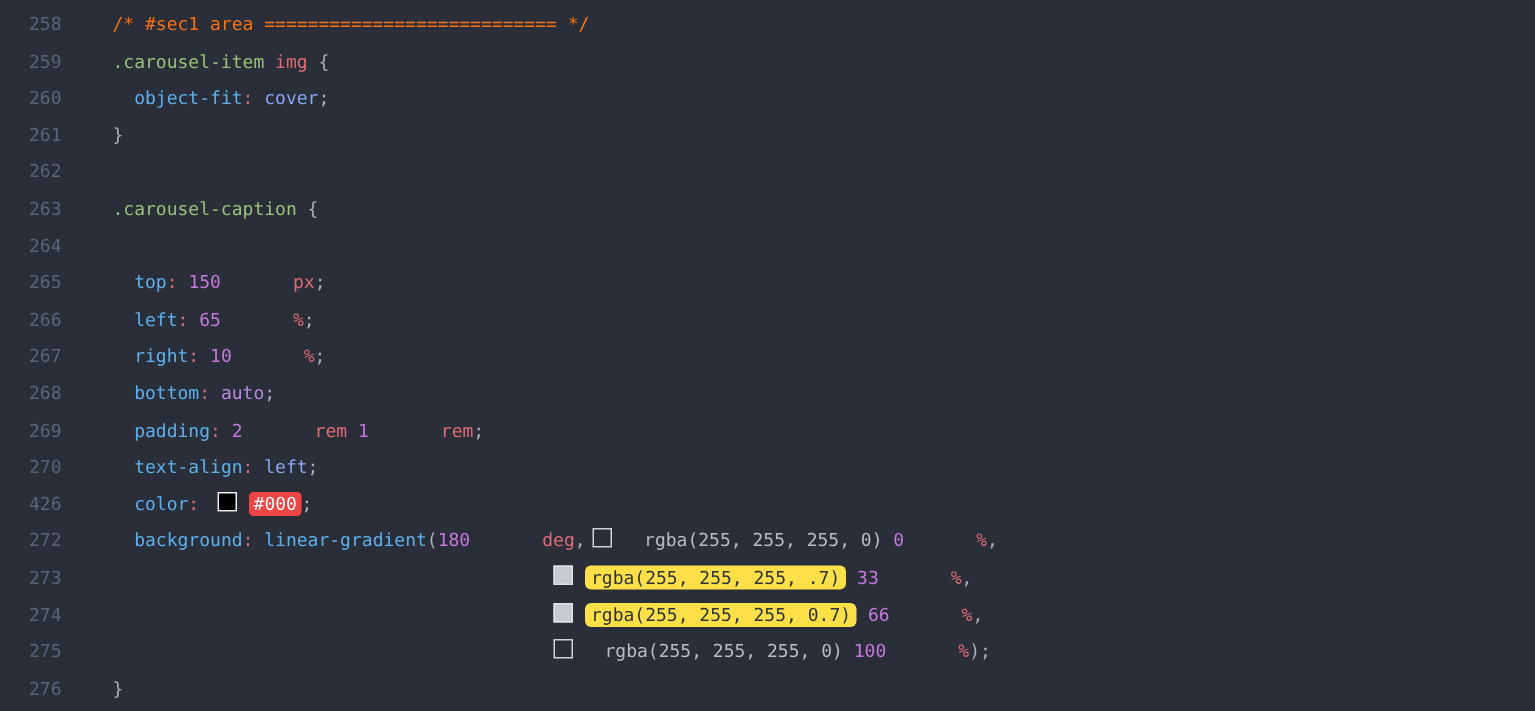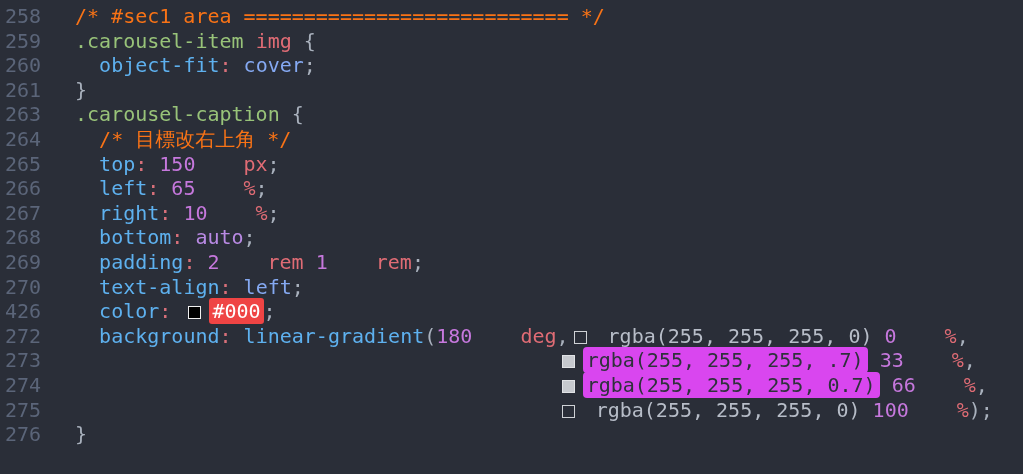--- a/index.html
+++ b/index.html
@@ -10,21 +10,21 @@
     overflow: hidden;
     background: #2a2e38;
   }
   #editor {
     position: relative;
     width: 1023px;
     height: 394px;
     padding-top: 4px;
     box-sizing: border-box;
     font-family: "DejaVu Sans Mono", "Liberation Mono", monospace;
-    font-size: 20px;
+    font-size: 12px;
     cursor: text;
   }
   .line {
     display: flex;
     height: 24.6px;
     line-height: 24.6px;
     position: relative;
   }
   .ln {
     width: 41px;
@@ -48,21 +48,21 @@
   .tk-fn  { color: #5eb1ef; }
   .tk-co  { color: #d9707a; }
   .tk-n   { color: #c678dd; }
   .tk-u   { color: #e06c75; padding-left: 48px; }
   .tk-kw  { color: #85a9f2; }
   .tk-kwa { color: #b98ae4; }
   .tk-pl  { color: #a9b1bd; }
   .tk-rgba{ color: #b7bdc8; margin-left: 13px; }
   
   .pill-rgba {
-    background: #d946ef;
+    background: #fde047;
     color: #2e323b;
     border-radius: 4px;
     padding: 1px 4px;
   }
   .pill-hex {
     background: #ef4444;
     color: #ffffff;
     border-radius: 3px;
     padding: 1px 3px;
   }
@@ -111,26 +111,30 @@
     </div>
     <div class="line">
       <span class="ln">260</span>
       <span class="content"><span class="deco deco-box"></span><span class="tk-pl">  </span><span class="tk-p">object-fit</span><span class="tk-co">:</span><span class="tk-pl"> </span><span class="tk-kw">cover</span><span class="tk-pl">;</span></span>
     </div>
     <div class="line">
       <span class="ln">261</span>
       <span class="content"><span class="tk-pl">}</span></span>
     </div>
     <div class="line">
+      <span class="ln">262</span>
+      <span class="content"></span>
+    </div>
+    <div class="line">
       <span class="ln">263</span>
       <span class="content"><span class="tk-sel">.carousel-caption</span><span class="tk-pl"> {</span></span>
     </div>
     <div class="line">
       <span class="ln">264</span>
-      <span class="content"><span class="deco deco-bar"></span><span class="tk-pl">  </span><span class="tk-c">/* 目標改右上角 */</span></span>
+      <span class="content"><span class="deco deco-bar"></span><span class="tk-pl">  </span></span>
     </div>
     <div class="line">
       <span class="ln">265</span>
       <span class="content"><span class="deco deco-bar"></span><span class="tk-pl">  </span><span class="tk-p">top</span><span class="tk-co">:</span><span class="tk-pl"> </span><span class="tk-n">150</span><span class="tk-u">px</span><span class="tk-pl">;</span></span>
     </div>
     <div class="line">
       <span class="ln">266</span>
       <span class="content"><span class="deco deco-bar"></span><span class="tk-pl">  </span><span class="tk-p">left</span><span class="tk-co">:</span><span class="tk-pl"> </span><span class="tk-n">65</span><span class="tk-u">%</span><span class="tk-pl">;</span></span>
     </div>
     <div class="line">

